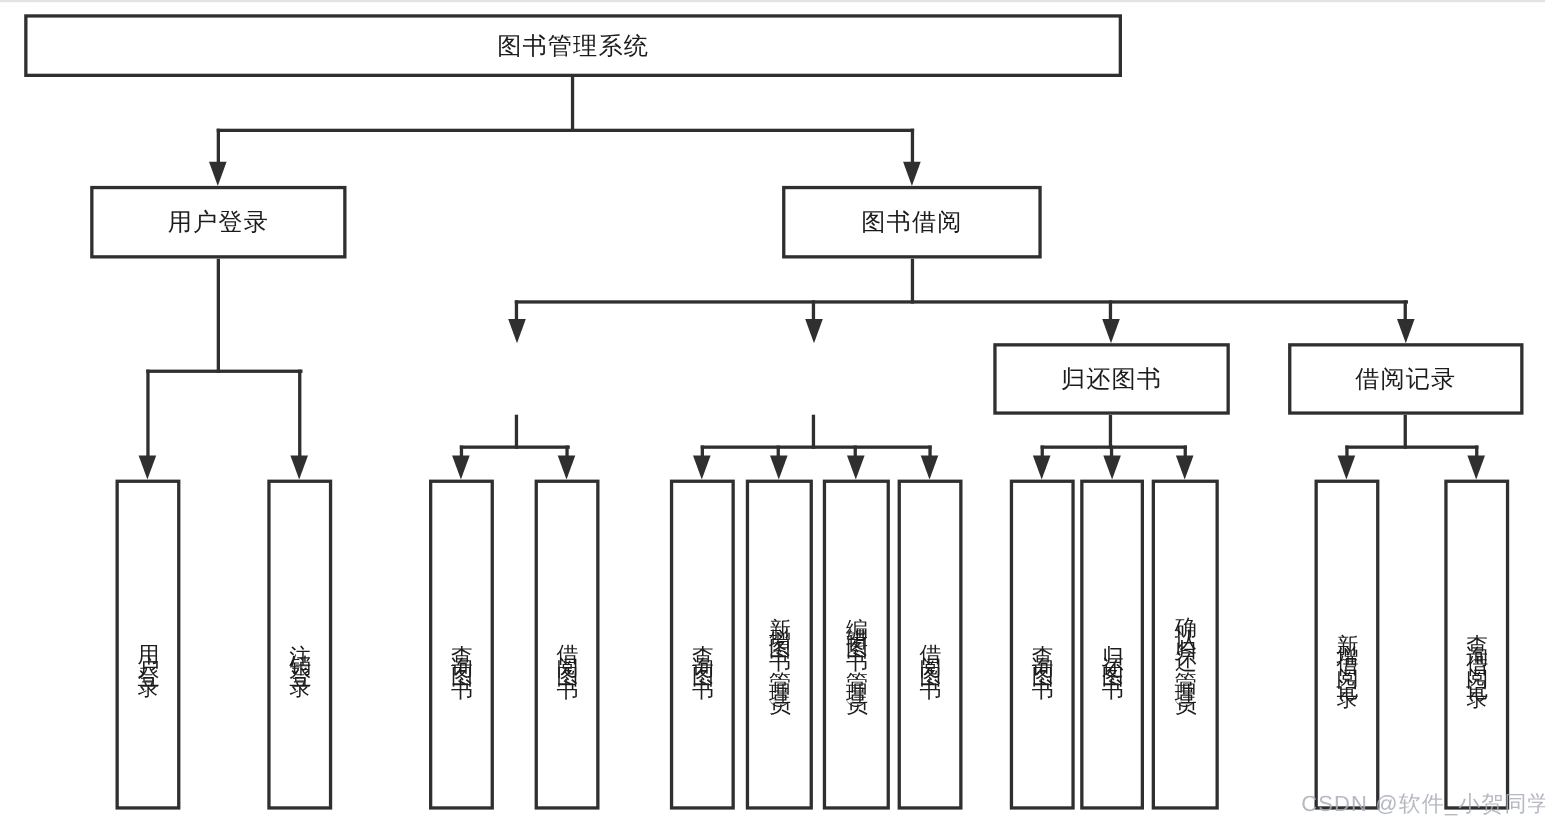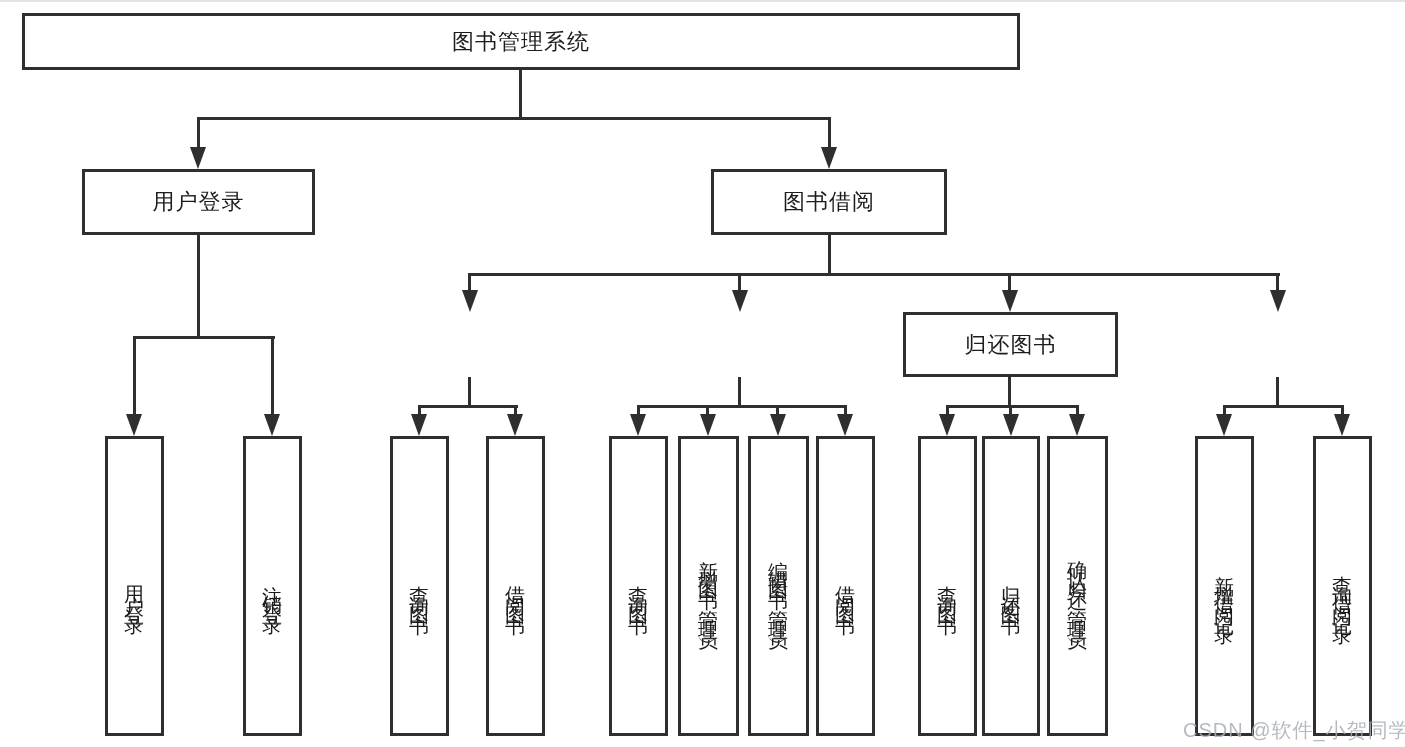--- a/index.html
+++ b/index.html
@@ -91,20 +91,21 @@
   <div class="vline" style="left:468px; top:273px; height:23px;"></div>
   <div class="arrow" style="left:462px; top:290px;"></div>
   <div class="vline" style="left:738px; top:273px; height:23px;"></div>
   <div class="arrow" style="left:732px; top:290px;"></div>
   <div class="vline" style="left:1008px; top:273px; height:23px;"></div>
   <div class="arrow" style="left:1002px; top:290px;"></div>
   <div class="vline" style="left:1276px; top:273px; height:23px;"></div>
   <div class="arrow" style="left:1270px; top:290px;"></div>
 
   <div class="box" style="left:903px; top:312px; width:215px; height:65px;">归还图书</div>
+  <div class="box" style="left:1171px; top:312px; width:214px; height:65px;">借阅记录</div>
 
   <div class="vline" style="left:468px; top:377px; height:31px;"></div>
   <div class="hline" style="left:418px; top:405px; width:100px;"></div>
   <div class="vline" style="left:418px; top:405px; height:12px;"></div>
   <div class="arrow" style="left:411px; top:414px;"></div>
   <div class="vline" style="left:514px; top:405px; height:12px;"></div>
   <div class="arrow" style="left:507px; top:414px;"></div>
 
   <div class="vline" style="left:738px; top:377px; height:31px;"></div>
   <div class="hline" style="left:637px; top:405px; width:210px;"></div>

